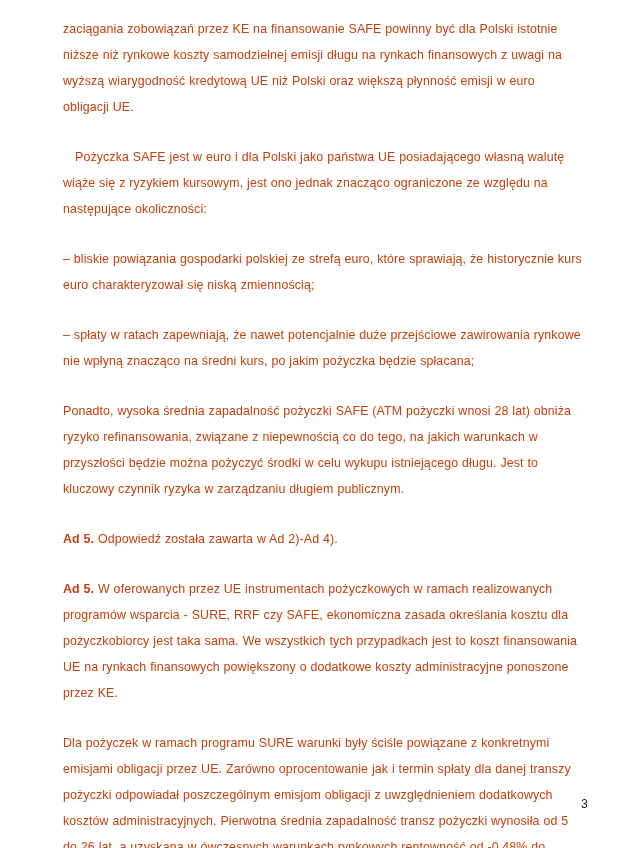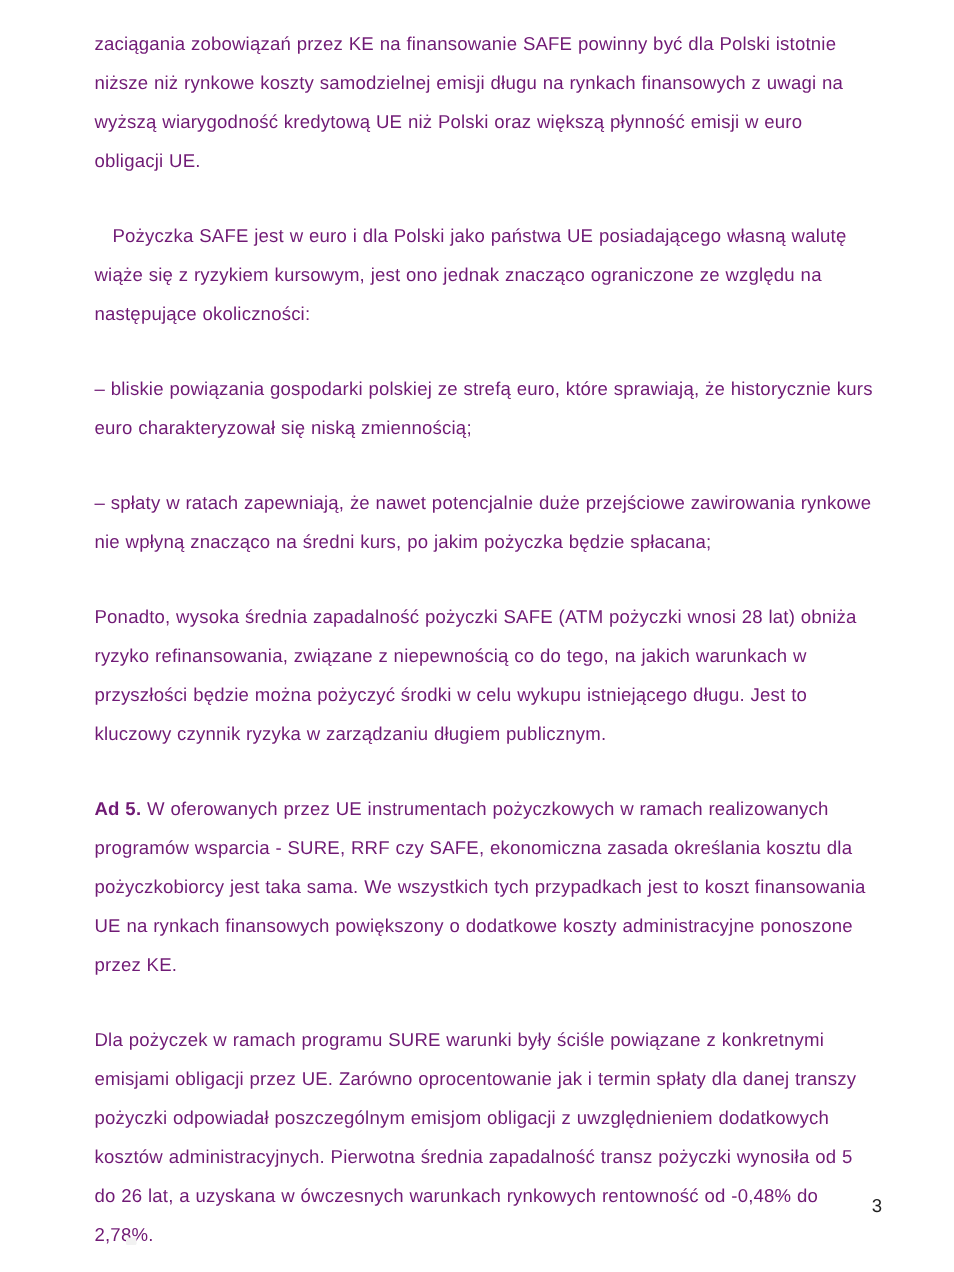--- a/index.html
+++ b/index.html
@@ -21,21 +21,21 @@
     position: absolute;
     left: 63px;
     top: 16px;
     width: 519px;
   }
   .para {
     margin: 0 0 9px 0;
     font-size: 12.4px;
     line-height: 26px;
     text-align: left;
-    color: #701a75;
+    color: #c2410c;
     letter-spacing: 0.01em;
     word-spacing: 0.02em;
   }
   .para.flush {
     text-indent: 0;
   }
   .para.indent-first {
     text-indent: 12px;
   }
   .para.gap-before {
@@ -74,20 +74,23 @@
 
     <p class="para indent-first gap-before">Pożyczka SAFE jest w euro i dla Polski jako państwa UE posiadającego własną walutę wiąże się z ryzykiem kursowym, jest ono jednak znacząco ograniczone ze względu na następujące okoliczności:</p>
 
     <p class="para flush gap-before">– bliskie powiązania gospodarki polskiej ze strefą euro, które sprawiają, że historycznie kurs euro charakteryzował się niską zmiennością;</p>
 
     <p class="para flush gap-before">– spłaty w ratach zapewniają, że nawet potencjalnie duże przejściowe zawirowania rynkowe nie wpłyną znacząco na średni kurs, po jakim pożyczka będzie spłacana;</p>
 
 
     <p class="para flush gap-before">Ponadto, wysoka średnia zapadalność pożyczki SAFE (ATM pożyczki wnosi 28 lat) obniża ryzyko refinansowania, związane z niepewnością co do tego, na jakich warunkach w przyszłości będzie można pożyczyć środki w celu wykupu istniejącego długu. Jest to kluczowy czynnik ryzyka w zarządzaniu długiem publicznym.</p>
 
+    <p class="para flush gap-before">
+      <span class="lead">Ad 5.</span><span> Odpowiedź została zawarta w Ad 2)-Ad 4).</span>
+    </p>
 
 
     <p class="para flush gap-before">
       <span class="lead">Ad 5.</span><span>  W oferowanych przez UE instrumentach pożyczkowych w ramach realizowanych programów wsparcia - SURE, RRF czy SAFE, ekonomiczna zasada określania kosztu dla pożyczkobiorcy jest taka sama. We wszystkich tych przypadkach jest to koszt finansowania UE na rynkach finansowych powiększony o dodatkowe koszty administracyjne ponoszone przez KE.</span>
     </p>
 
     <p class="para flush gap-before">Dla pożyczek w ramach programu SURE warunki były ściśle powiązane z konkretnymi emisjami obligacji przez UE. Zarówno oprocentowanie jak i termin spłaty dla danej transzy pożyczki odpowiadał poszczególnym emisjom obligacji z uwzględnieniem dodatkowych kosztów administracyjnych. Pierwotna średnia zapadalność transz pożyczki wynosiła od 5 do 26 lat, a uzyskana w ówczesnych warunkach rynkowych rentowność od -0,48% do 2,78%.</p>
 
   </div>
 

